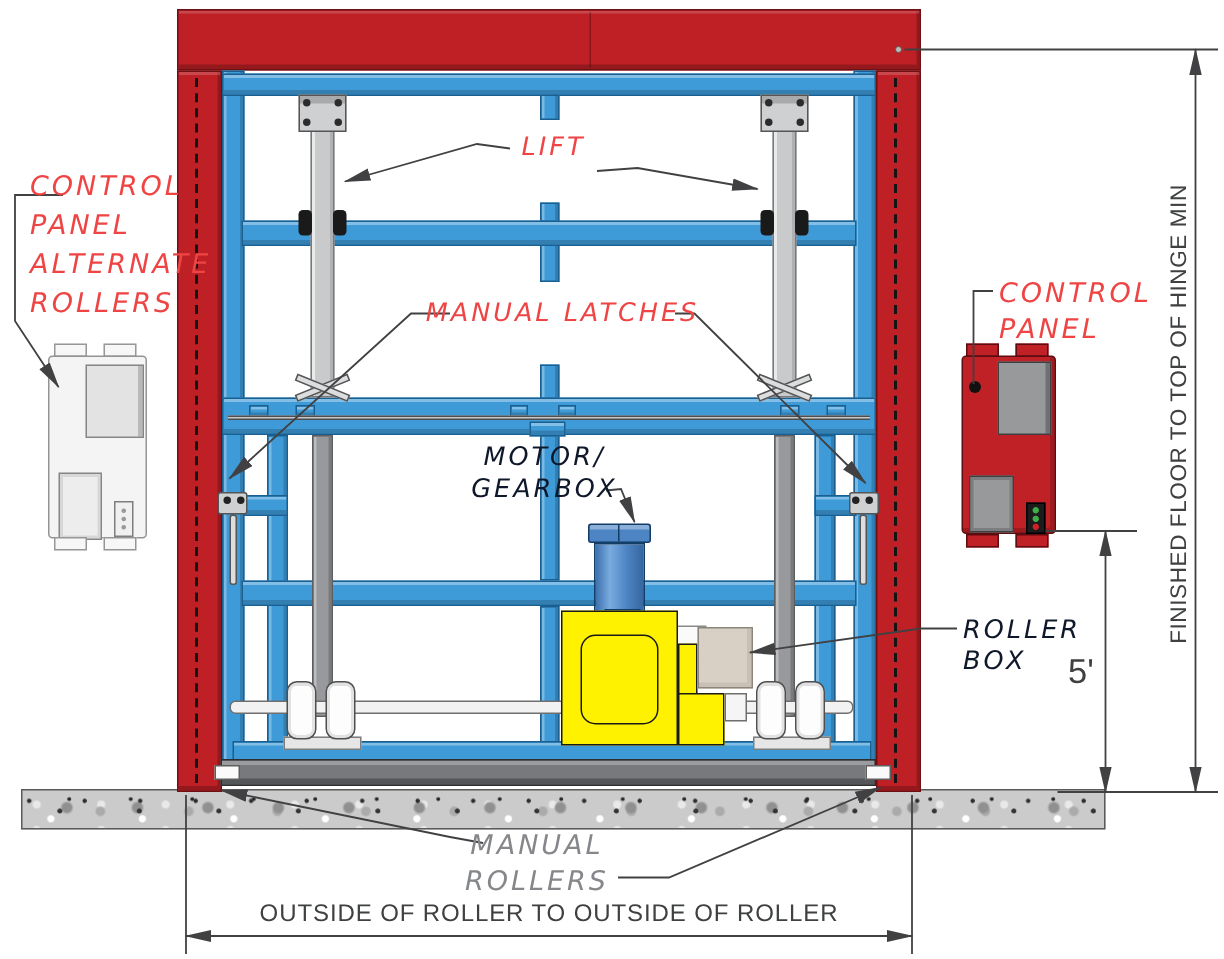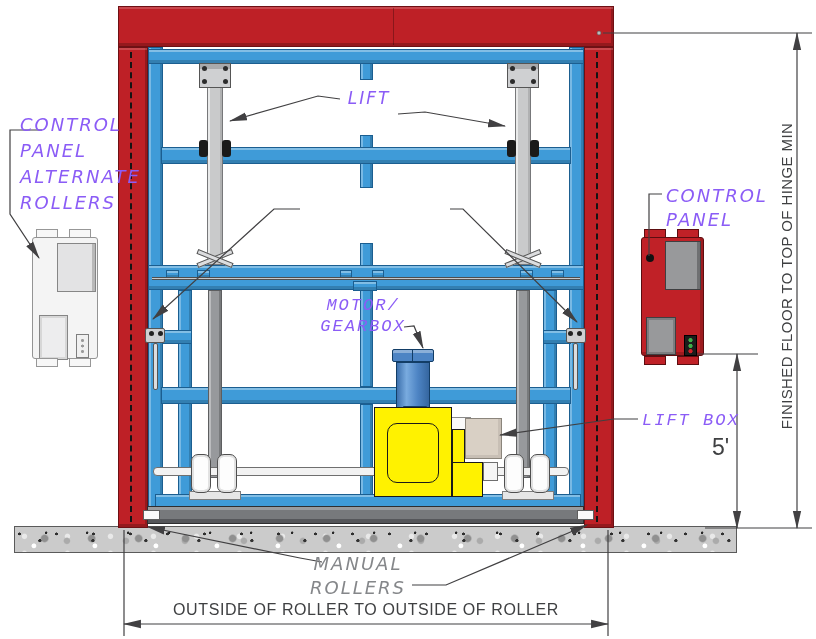--- a/index.html
+++ b/index.html
@@ -19,21 +19,21 @@
   .strapL{background:#97999c;border:1px solid #5d5e60;
           box-shadow:inset 2px 0 0 rgba(255,255,255,.35), inset -2px 0 0 rgba(0,0,0,.2);}
   .graypart{background:#cfd0d2;border:1px solid #555;}
   .wheel{background:#fdfdfd;border:1px solid #4f4f4f;border-radius:7px;
          box-shadow:inset 0 0 0 2px #e2e2e2, inset 0 9px 0 -7px #bbb, inset 0 -9px 0 -7px #bbb;}
   .dot{border-radius:50%;}
   
   .hand{font-family:"DejaVu Sans",sans-serif;font-style:italic;font-weight:400;
         letter-spacing:2px;line-height:21px;}
   .hand .ln{display:block;}
-  .c-dark{color:#8b5cf6;} .c-mid{color:#8b5cf6;font-family:Liberation Mono, monospace;} .c-light{color:#85878a;}
+  .c-dark{color:#ef4444;} .c-mid{color:#0f172a;} .c-light{color:#85878a;}
   .center{text-align:center;}
   
   .dim{font-family:"Liberation Sans",sans-serif;color:#3f4042;}
   .vtext{white-space:nowrap;transform:translate(-50%,-50%) rotate(-90deg);}
   
   .concrete{background-color:#cbcbcb;border:1px solid #5a5a5a;
     background-image:
       radial-gradient(circle at 12% 30%, #2e2e2e 1.2px, transparent 1.7px),
       radial-gradient(circle at 47% 72%, #333 1.4px, transparent 1.9px),
       radial-gradient(circle at 76% 22%, #262626 1px, transparent 1.5px),
@@ -233,29 +233,30 @@
 
   <div class="abs hand c-dark" style="left:20px;top:112px;width:120px;font-size:18px;line-height:26px;">
     <span class="ln">CONTROL</span>
     <span class="ln">PANEL</span>
     <span class="ln">ALTERNATE</span>
     <span class="ln">ROLLERS</span>
   </div>
   <div class="abs hand c-dark center" style="left:314px;top:88px;width:110px;font-size:17px;">
     <span class="ln">LIFT</span>
   </div>
+  <div class="abs hand c-dark center" style="left:282px;top:199px;width:186px;font-size:17px;">MANUAL LATCHES</div>
   <div class="abs hand c-mid center" style="left:310px;top:295px;width:106px;font-size:17px;">
     <span class="ln">MOTOR/</span>
     <span class="ln">GEARBOX</span>
   </div>
   <div class="abs hand c-dark" style="left:666px;top:184px;width:110px;font-size:18px;line-height:24px;">
     <span class="ln">CONTROL</span>
     <span class="ln">PANEL</span>
   </div>
-  <div class="abs hand c-mid" style="left:642px;top:410px;width:100px;font-size:17px;">LIFT BOX</div>
+  <div class="abs hand c-mid" style="left:642px;top:410px;width:100px;font-size:17px;">ROLLER BOX</div>
   <div class="abs hand c-light center" style="left:298px;top:552px;width:120px;font-size:18px;line-height:24px;">
     <span class="ln">MANUAL</span>
     <span class="ln">ROLLERS</span>
   </div>
 
   <div class="abs dim center" style="left:166px;top:601px;width:400px;font-size:16px;letter-spacing:.6px;">OUTSIDE OF ROLLER TO OUTSIDE OF ROLLER</div>
   <div class="abs dim vtext" style="left:786px;top:276px;font-size:15px;letter-spacing:.4px;">FINISHED FLOOR TO TOP OF HINGE MIN</div>
   <div class="abs dim" style="left:712px;top:434px;font-size:23px;">5'</div>
 
 </div>

